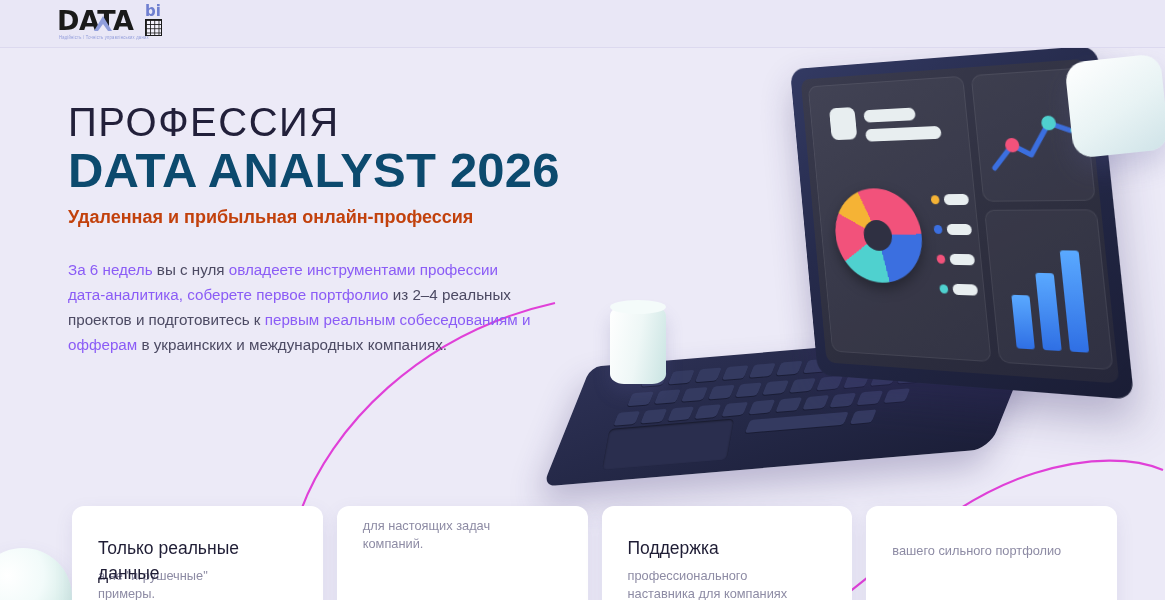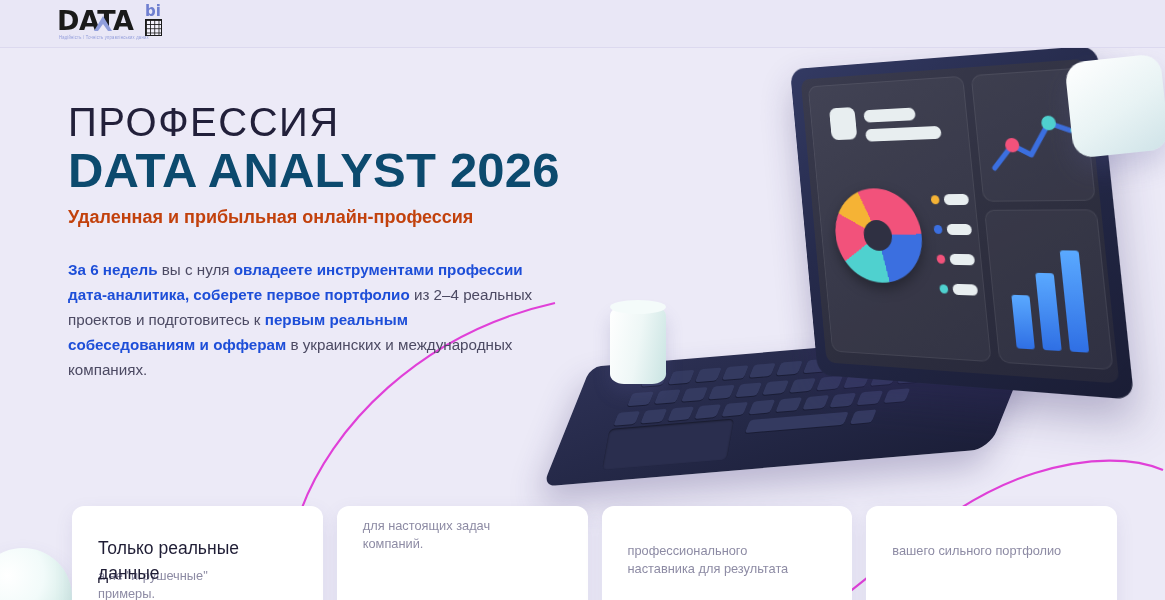--- a/index.html
+++ b/index.html
@@ -159,21 +159,21 @@
   h1.title{
     font-size:49px; font-weight:bold; letter-spacing:.2px; color:#0c4a6e;
     line-height:52px; margin-top:-2px;
   }
   .subtitle{
     font-size:18px; font-weight:bold; color:#c2410c; line-height:34px; margin-top:4px;
   }
   .lede{
     margin-top:23px; font-size:15.2px; line-height:25px; color:#4c4a63; width:470px;
   }
-  .lede b{ color:#1d4ed8; font-weight:bold; }
+  .lede b{ color:#8b5cf6; font-weight:normal; }
 
   .cta{
     position:absolute; left:68px; top:373px; width:333px; height:58px;
     background:linear-gradient(180deg,#f1073f 0%,#e30639 100%);
     border-radius:8px; border:none; cursor:pointer;
     color:#fff; font-size:16px; font-weight:bold; letter-spacing:1.1px;
     box-shadow:0 8px 18px rgba(230,10,60,.28);
   }
 
   
@@ -320,23 +320,24 @@
         <span>примеры.</span>
       </p>
     </div>
     <div class="card overlap c2">
       <p>
         <span>для настоящих задач</span><br>
         <span>компаний.</span>
       </p>
     </div>
     <div class="card">
+      <h3>Поддержка</h3>
       <p>
         <span>профессионального</span><br>
-        <span>наставника для результата</span>
+        <span>наставника для компаниях</span>
       </p>
     </div>
     <div class="card">
       <p>
         <span>вашего сильного портфолио</span><br>
       </p>
     </div>
   </div>
 
 </div>

